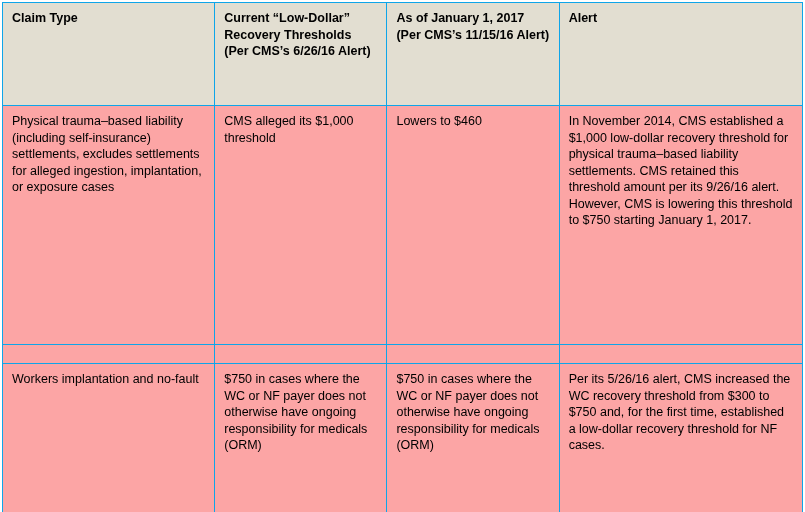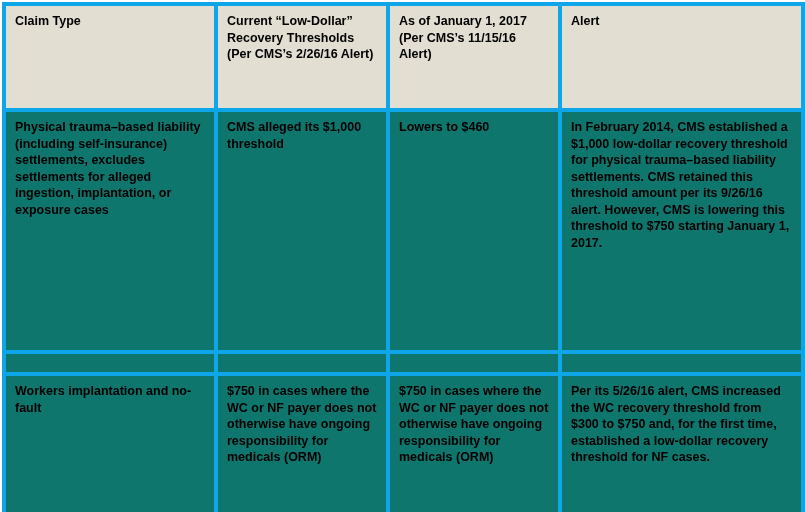--- a/index.html
+++ b/index.html
@@ -26,36 +26,36 @@
     margin: 2px 0 0 2px;
     border: 1px solid #000000;
   }
   table.claims col.c1 { width: 212px; }
   table.claims col.c2 { width: 172px; }
   table.claims col.c3 { width: 172px; }
   table.claims col.c4 { width: 243px; }
 
   table.claims th,
   table.claims td {
-    border: 4px solid #0ea5e9;
+    border: 1px solid #0ea5e9;
     vertical-align: top;
     padding: 7px 9px 9px 9px;
     font-size: 12.5px;
     line-height: 1.32;
     color: #000000;
   }
   table.claims thead th {
     background: #e2ded1;
     font-weight: bold;
     text-align: left;
     height: 86px;
   }
   table.claims tbody td {
-    background: #0f766e;
-    font-weight: bold;
+    background: #fca5a5;
+    font-weight: normal;
   }
   tr.row-tall td { height: 222px; }
   tr.spacer-row td {
     background: #e2ded1;
     height: 18px;
     padding: 0;
   }
   tr.row-bottom td { height: 138px; }
 
   .cell-text {
@@ -81,21 +81,21 @@
       <col class="c3">
       <col class="c4">
     </colgroup>
     <thead>
       <tr>
         <th>
           <span class="hdr-text">Claim Type</span>
         </th>
         <th>
           <span class="hdr-text">Current “Low-Dollar” Recovery Thresholds
-(Per CMS’s 2/26/16 Alert)</span>
+(Per CMS’s 6/26/16 Alert)</span>
         </th>
         <th>
           <span class="hdr-text">As of January 1, 2017
 (Per CMS’s 11/15/16 Alert)</span>
         </th>
         <th>
           <span class="hdr-text">Alert</span>
         </th>
       </tr>
     </thead>
@@ -104,21 +104,21 @@
         <td>
           <span class="cell-text">Physical trauma–based liability (including self-insurance) settlements, excludes settlements for alleged ingestion, implantation, or exposure cases</span>
         </td>
         <td class="pad-top">
           <span class="cell-text">CMS alleged its $1,000 threshold</span>
         </td>
         <td class="pad-top">
           <span class="cell-text">Lowers to $460</span>
         </td>
         <td class="pad-top">
-          <span class="cell-text">In February 2014, CMS established a $1,000 low-dollar recovery threshold for physical trauma–based liability settlements. CMS retained this threshold amount per its 9/26/16 alert. However, CMS is lowering this threshold to $750 starting January 1, 2017.</span>
+          <span class="cell-text">In November 2014, CMS established a $1,000 low-dollar recovery threshold for physical trauma–based liability settlements. CMS retained this threshold amount per its 9/26/16 alert. However, CMS is lowering this threshold to $750 starting January 1, 2017.</span>
         </td>
       </tr>
       <tr class="spacer-row">
         <td></td>
         <td></td>
         <td></td>
         <td></td>
       </tr>
       <tr class="row-bottom">
         <td class="pad-top">

